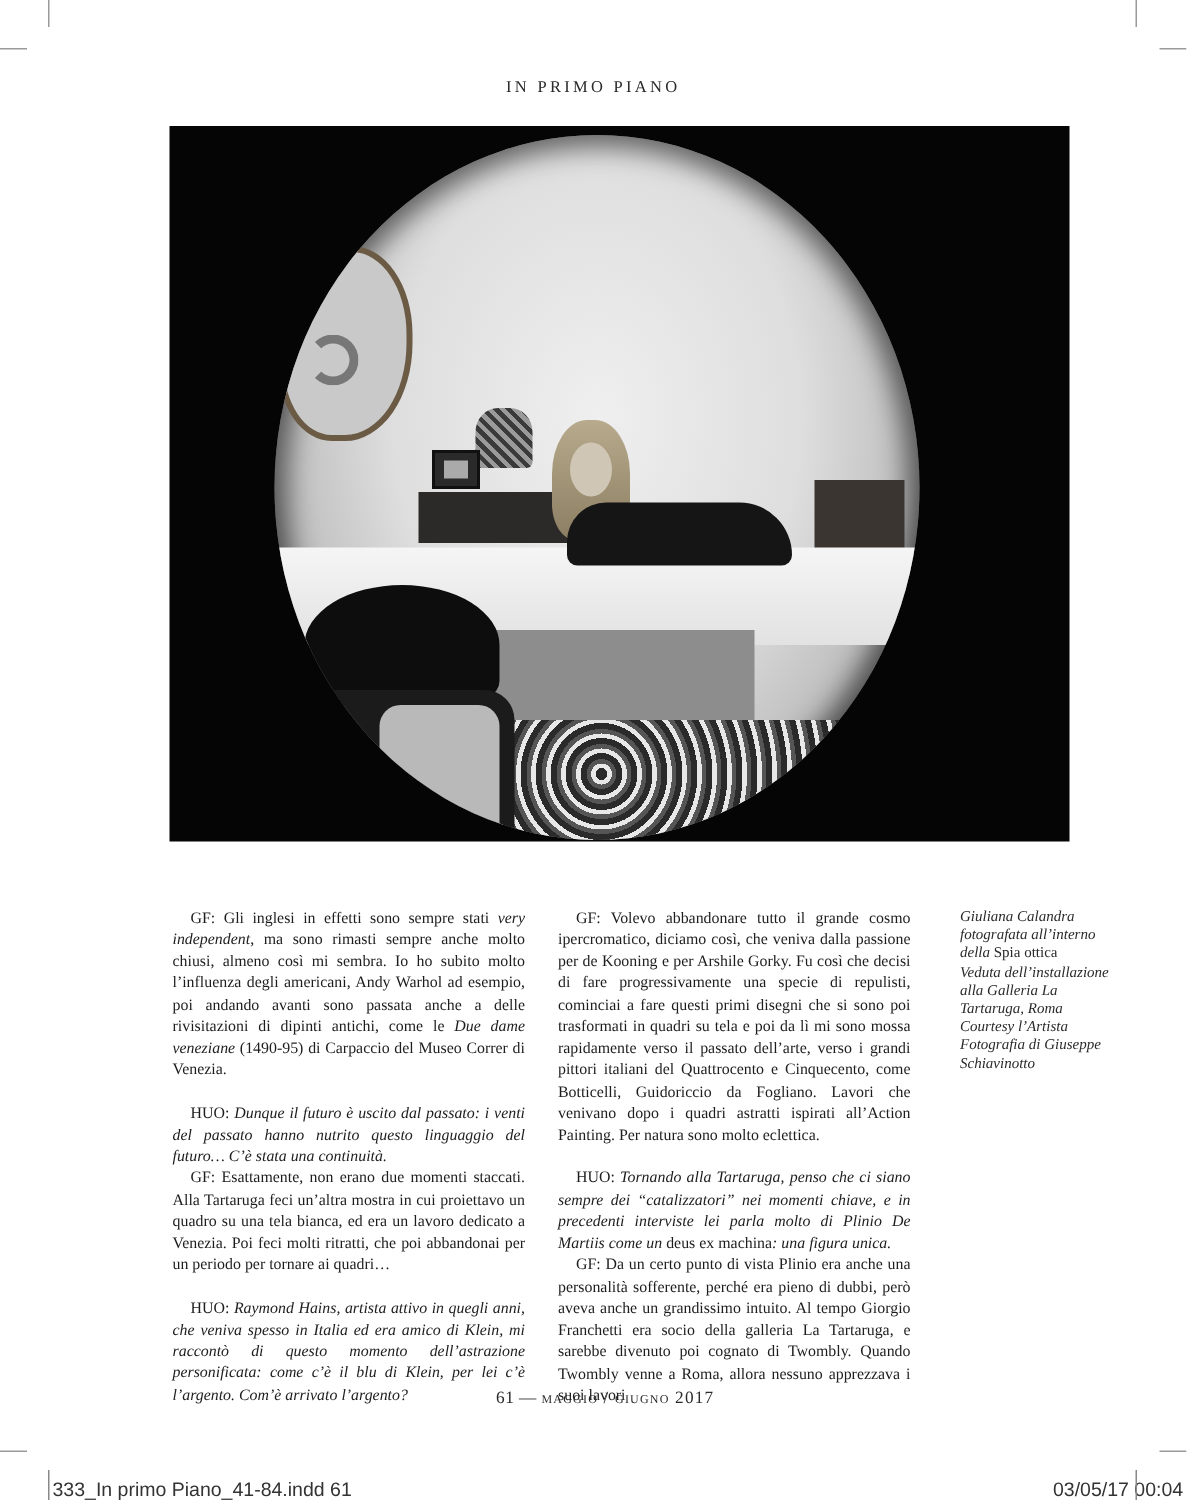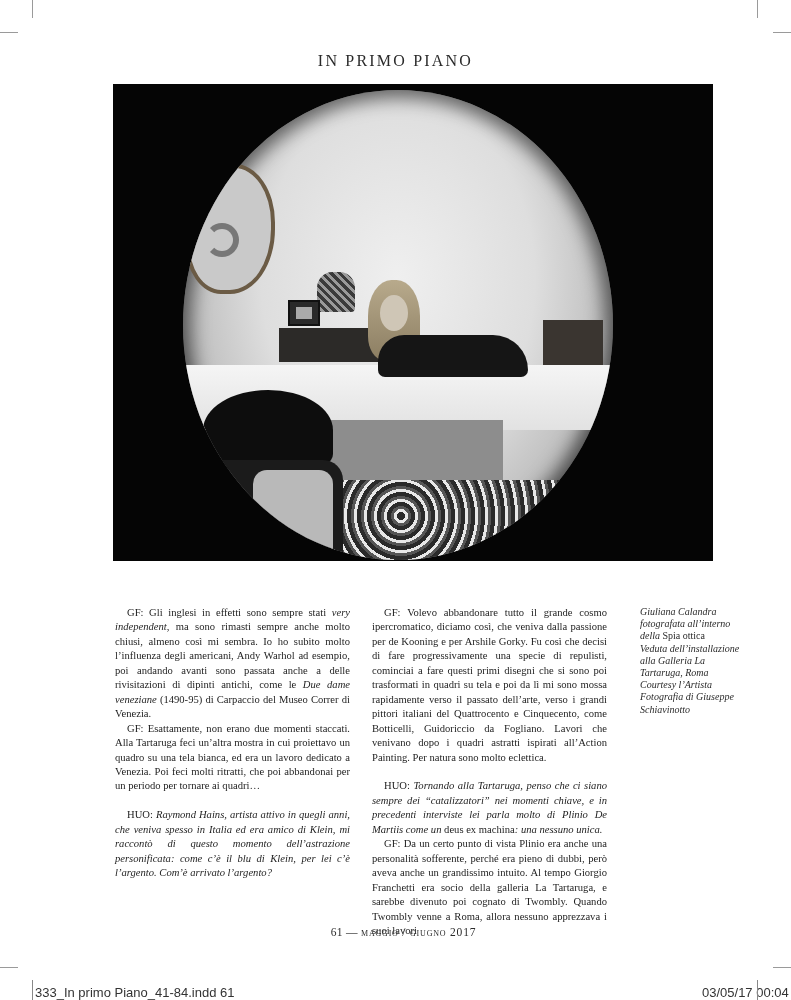--- a/index.html
+++ b/index.html
@@ -5,21 +5,21 @@
     * { box-sizing: border-box; margin: 0; padding: 0; }
     html, body { width: 791px; height: 1000px; background: #ffffff; overflow: hidden; }
     body { position: relative; font-family: "Liberation Serif", "DejaVu Serif", serif; color: #1c1c1c; }
 
     .crop { position: absolute; background: #9a9a9a; }
     .crop.v { width: 1px; height: 18px; }
     .crop.h { height: 1px; width: 18px; }
 
     .running-head {
       position: absolute; top: 52px; left: 0; width: 791px; text-align: center;
-      font-size: 16px; letter-spacing: 2.2px; color: #2a2a2a;
+      font-size: 11px; letter-spacing: 2.2px; color: #2a2a2a;
     }
 
     .photo {
       position: absolute; left: 113px; top: 84px; width: 600px; height: 477px;
       background: #050505; overflow: hidden;
     }
     .lens {
       position: absolute; left: 70px; top: 6px; width: 430px; height: 470px;
       border-radius: 50%;
       background: radial-gradient(ellipse at 50% 40%, #efefef 0%, #dedede 45%, #bdbdbd 70%, #6b6b6b 92%, #111 100%);
@@ -93,34 +93,37 @@
     <div class="hat"></div>
     <div class="chair"></div>
     <div class="chair-arm"></div>
   </div>
 </div>
 
 <div class="col col1">
   <p class="ind">
     <span class="sp">GF:</span><span> Gli inglesi in effetti sono sempre stati </span><em>very independent</em><span>, ma sono rimasti sempre anche molto chiusi, almeno così mi sembra. Io ho subito molto l’influenza degli americani, Andy Warhol ad esempio, poi andando avanti sono passata anche a delle rivisitazioni di dipinti antichi, come le </span><em>Due dame veneziane</em><span> (1490-95) di Carpaccio del Museo Correr di Venezia.</span>
   </p>
+  <p class="ind gap">
+    <span class="sp">HUO:</span><em> Dunque il futuro è uscito dal passato: i venti del passato hanno nutrito questo linguaggio del futuro… C’è stata una continuità.</em>
+  </p>
   <p class="ind">
     <span class="sp">GF:</span><span> Esattamente, non erano due momenti staccati. Alla Tartaruga feci un’altra mostra in cui proiettavo un quadro su una tela bianca, ed era un lavoro dedicato a Venezia. Poi feci molti ritratti, che poi abbandonai per un periodo per tornare ai quadri…</span>
   </p>
   <p class="ind gap">
     <span class="sp">HUO:</span><em> Raymond Hains, artista attivo in quegli anni, che veniva spesso in Italia ed era amico di Klein, mi raccontò di questo momento dell’astrazione personificata: come c’è il blu di Klein, per lei c’è l’argento. Com’è arrivato l’argento?</em>
   </p>
 </div>
 
 <div class="col col2">
   <p class="ind">
     <span class="sp">GF:</span><span> Volevo abbandonare tutto il grande cosmo ipercromatico, diciamo così, che veniva dalla passione per de Kooning e per Arshile Gorky. Fu così che decisi di fare progressivamente una specie di repulisti, cominciai a fare questi primi disegni che si sono poi trasformati in quadri su tela e poi da lì mi sono mossa rapidamente verso il passato dell’arte, verso i grandi pittori italiani del Quattrocento e Cinquecento, come Botticelli, Guidoriccio da Fogliano. Lavori che venivano dopo i quadri astratti ispirati all’Action Painting. Per natura sono molto eclettica.</span>
   </p>
   <p class="ind gap">
-    <span class="sp">HUO:</span><em> Tornando alla Tartaruga, penso che ci siano sempre dei “catalizzatori” nei momenti chiave, e in precedenti interviste lei parla molto di Plinio De Martiis come un</em><span> deus ex machina</span><em>: una nessuno unica.</em>
+    <span class="sp">HUO:</span><em> Tornando alla Tartaruga, penso che ci siano sempre dei “catalizzatori” nei momenti chiave, e in precedenti interviste lei parla molto di Plinio De Martiis come un</em><span> deus ex machina</span><em>: una figura unica.</em>
   </p>
   <p class="ind">
     <span class="sp">GF:</span><span> Da un certo punto di vista Plinio era anche una personalità sofferente, perché era pieno di dubbi, però aveva anche un grandissimo intuito. Al tempo Giorgio Franchetti era socio della galleria La Tartaruga, e sarebbe divenuto poi cognato di Twombly. Quando Twombly venne a Roma, allora nessuno apprezzava i suoi lavori</span>
   </p>
 </div>
 
 <div class="caption">
   <div>Giuliana Calandra</div>
   <div>fotografata all’interno</div>
   <div><span>della </span><span class="up">Spia ottica</span></div>

